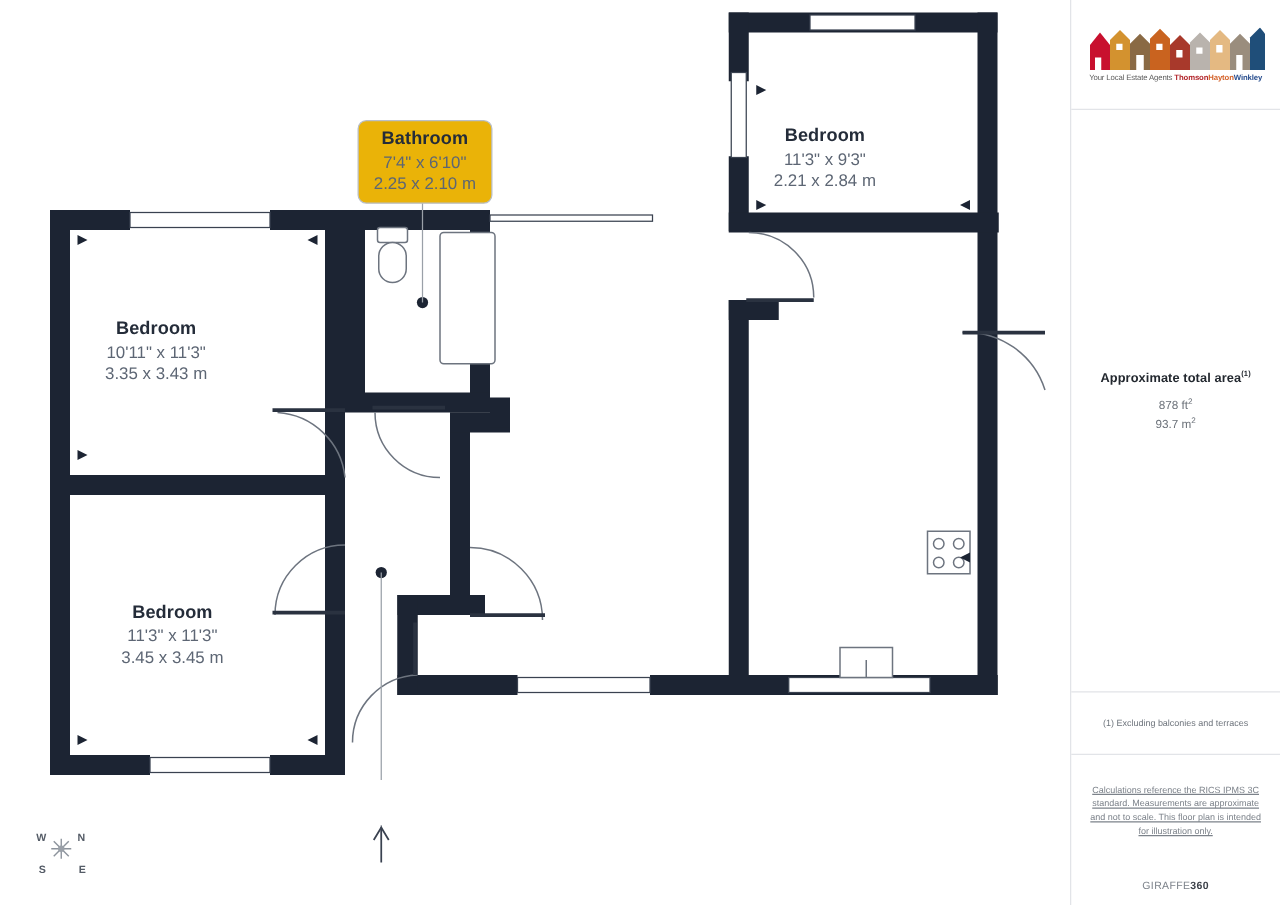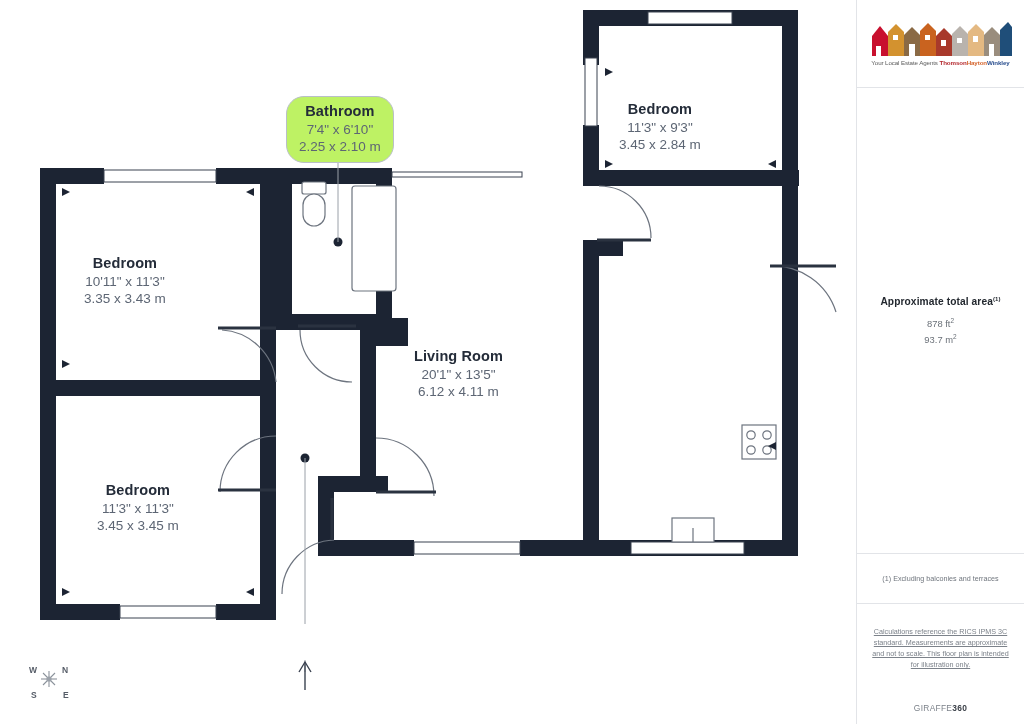--- a/index.html
+++ b/index.html
@@ -39,22 +39,22 @@
     color: #242c39;
     letter-spacing: .1px;
   }
   .room-label .rl-imp,
   .room-label .rl-met {
     font-size: 13.5px;
     color: #5d6674;
   }
   .room-label.boxed {
     border: 1.3px solid #b9bfc8;
-    border-radius: 18px;
-    background: #bef264;
+    border-radius: 7px;
+    background: #eab308;
     padding: 5px 12px 7px 12px;
   }
 
   
   #compass {
     position: absolute;
     left: 18px; top: 652px;
     width: 62px; height: 54px;
   }
   #compass .c-letter {
@@ -269,34 +269,29 @@
 
     <div class="room-label boxed" style="left:286px; top:96px;">
       <div class="rl-name">Bathroom</div>
       <div class="rl-imp">7'4" x 6'10"</div>
       <div class="rl-met">2.25 x 2.10 m</div>
     </div>
 
     <div class="room-label" style="left:619px; top:100px;">
       <div class="rl-name">Bedroom</div>
       <div class="rl-imp">11'3" x 9'3"</div>
-      <div class="rl-met">3.45 x 2.84 m</div>
+      <div class="rl-met">2.21 x 2.84 m</div>
     </div>
 
     <div class="room-label" style="left:84px; top:254px;">
       <div class="rl-name">Bedroom</div>
       <div class="rl-imp">10'11" x 11'3"</div>
       <div class="rl-met">3.35 x 3.43 m</div>
     </div>
 
-    <div class="room-label" style="left:414px; top:347px;">
-      <div class="rl-name">Living Room</div>
-      <div class="rl-imp">20'1" x 13'5"</div>
-      <div class="rl-met">6.12 x 4.11 m</div>
-    </div>
 
 
     <div class="room-label" style="left:97px; top:481px;">
       <div class="rl-name">Bedroom</div>
       <div class="rl-imp">11'3" x 11'3"</div>
       <div class="rl-met">3.45 x 3.45 m</div>
     </div>
 
 
     <div id="compass">

